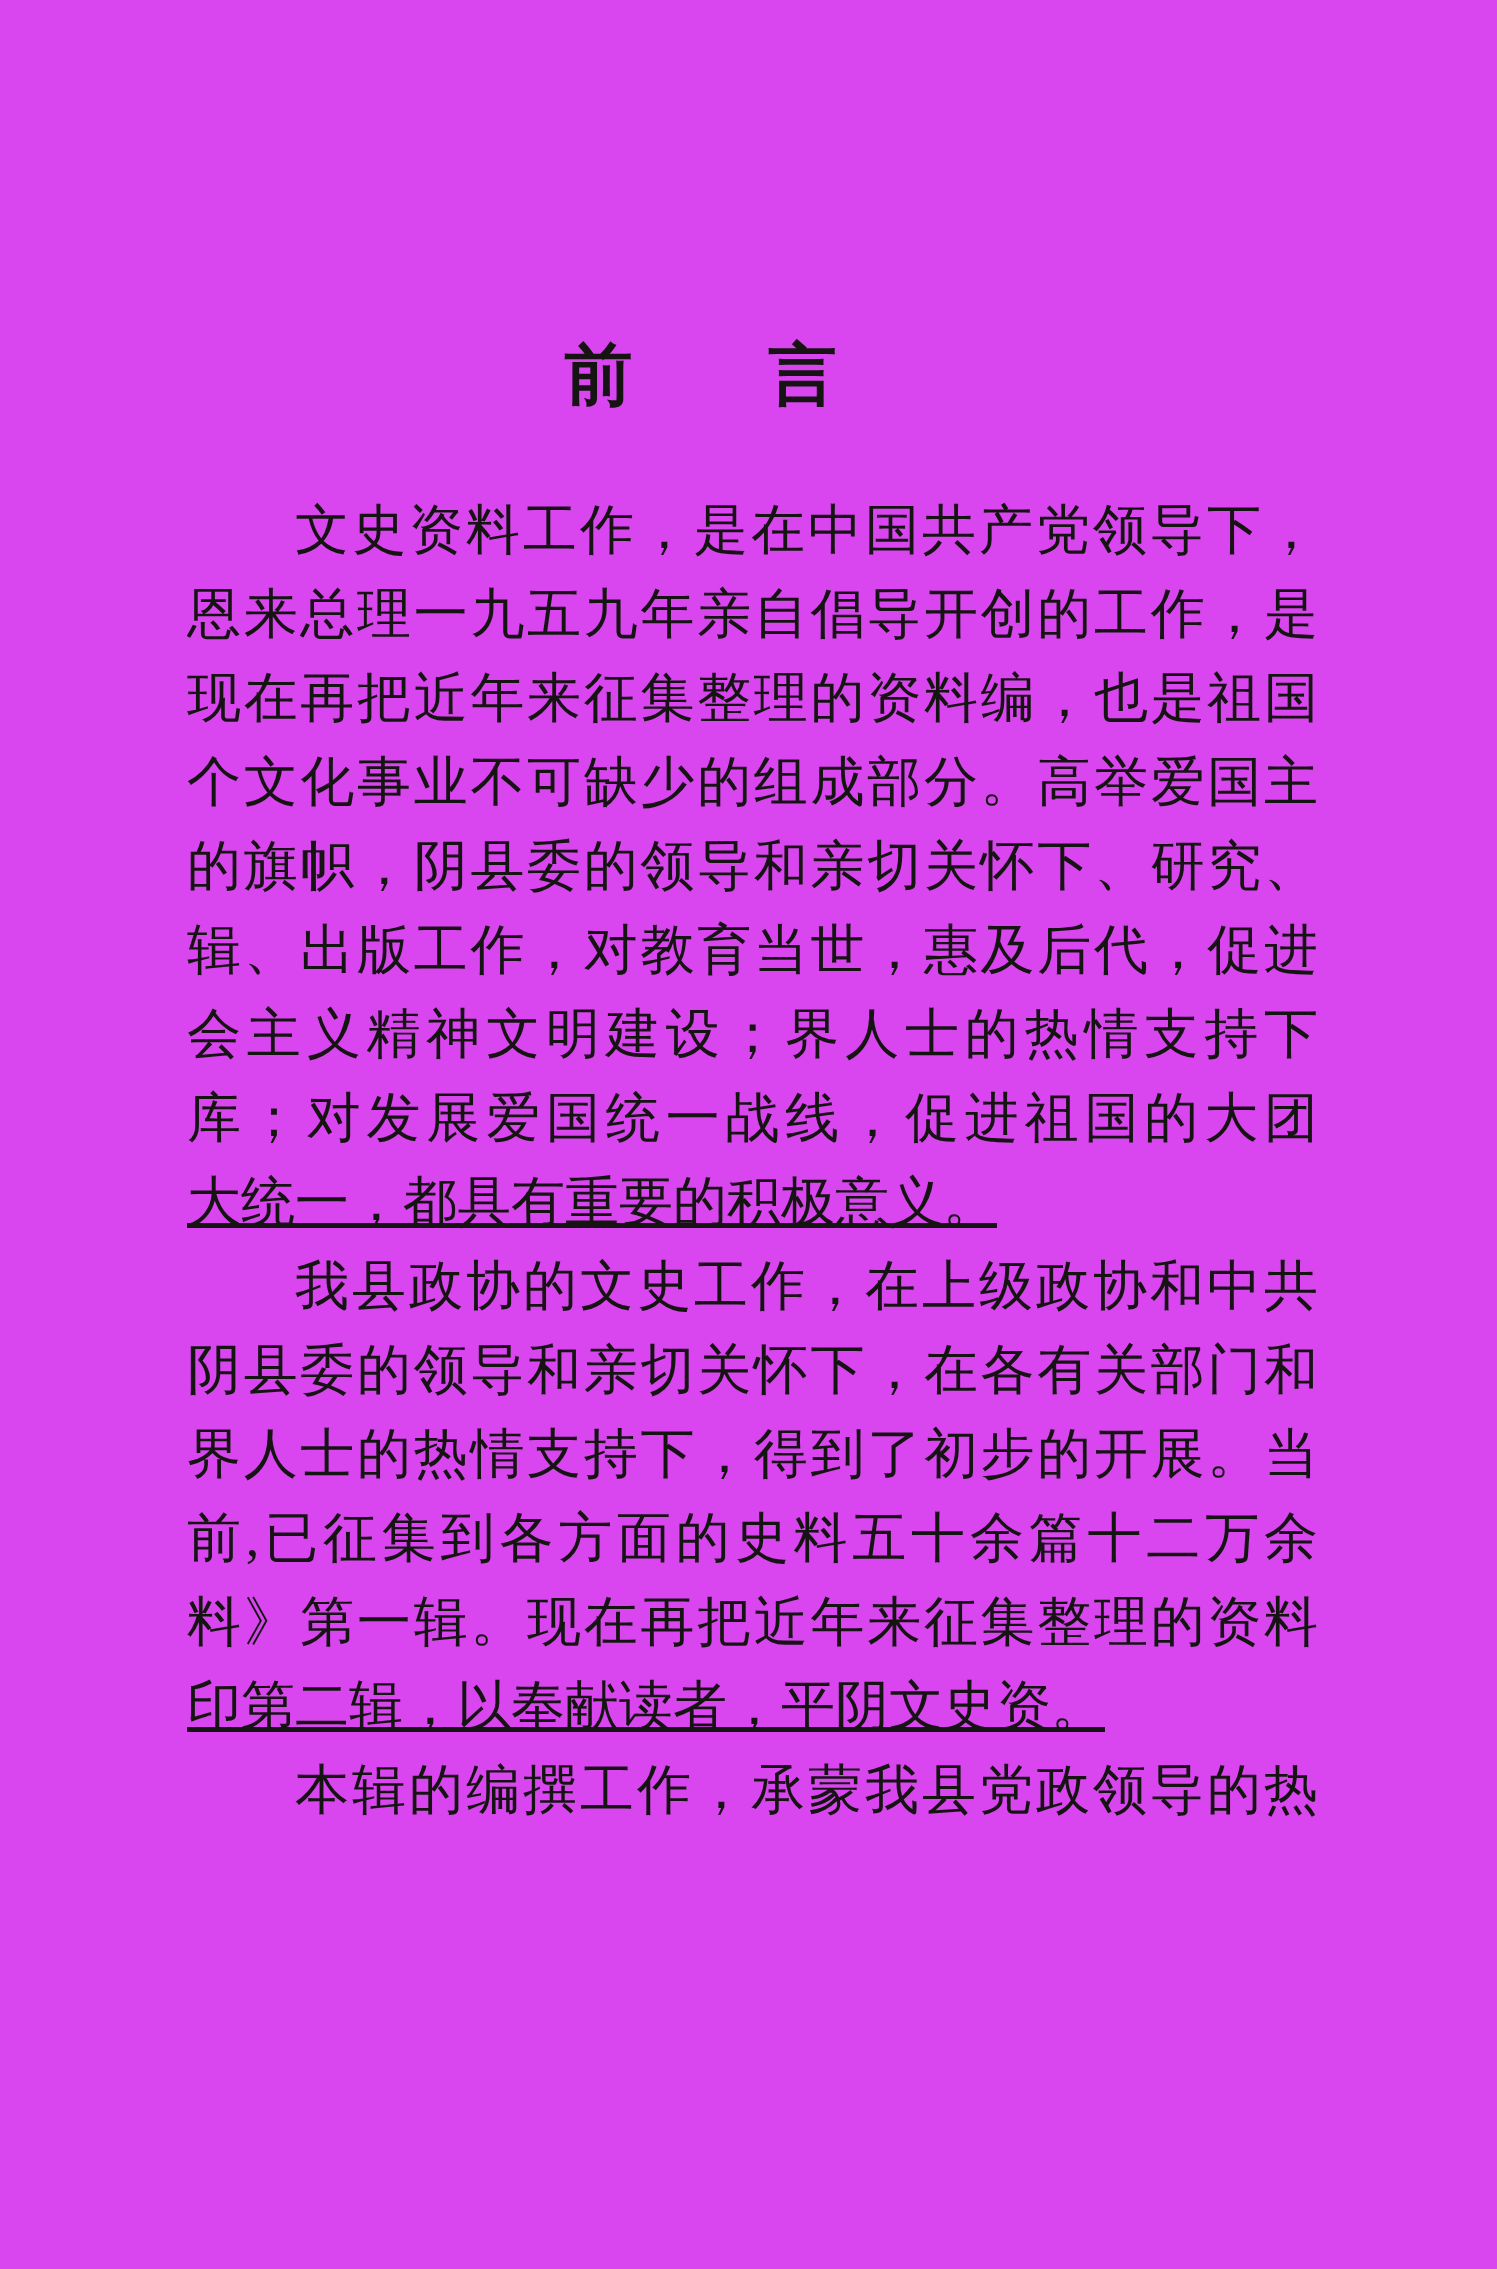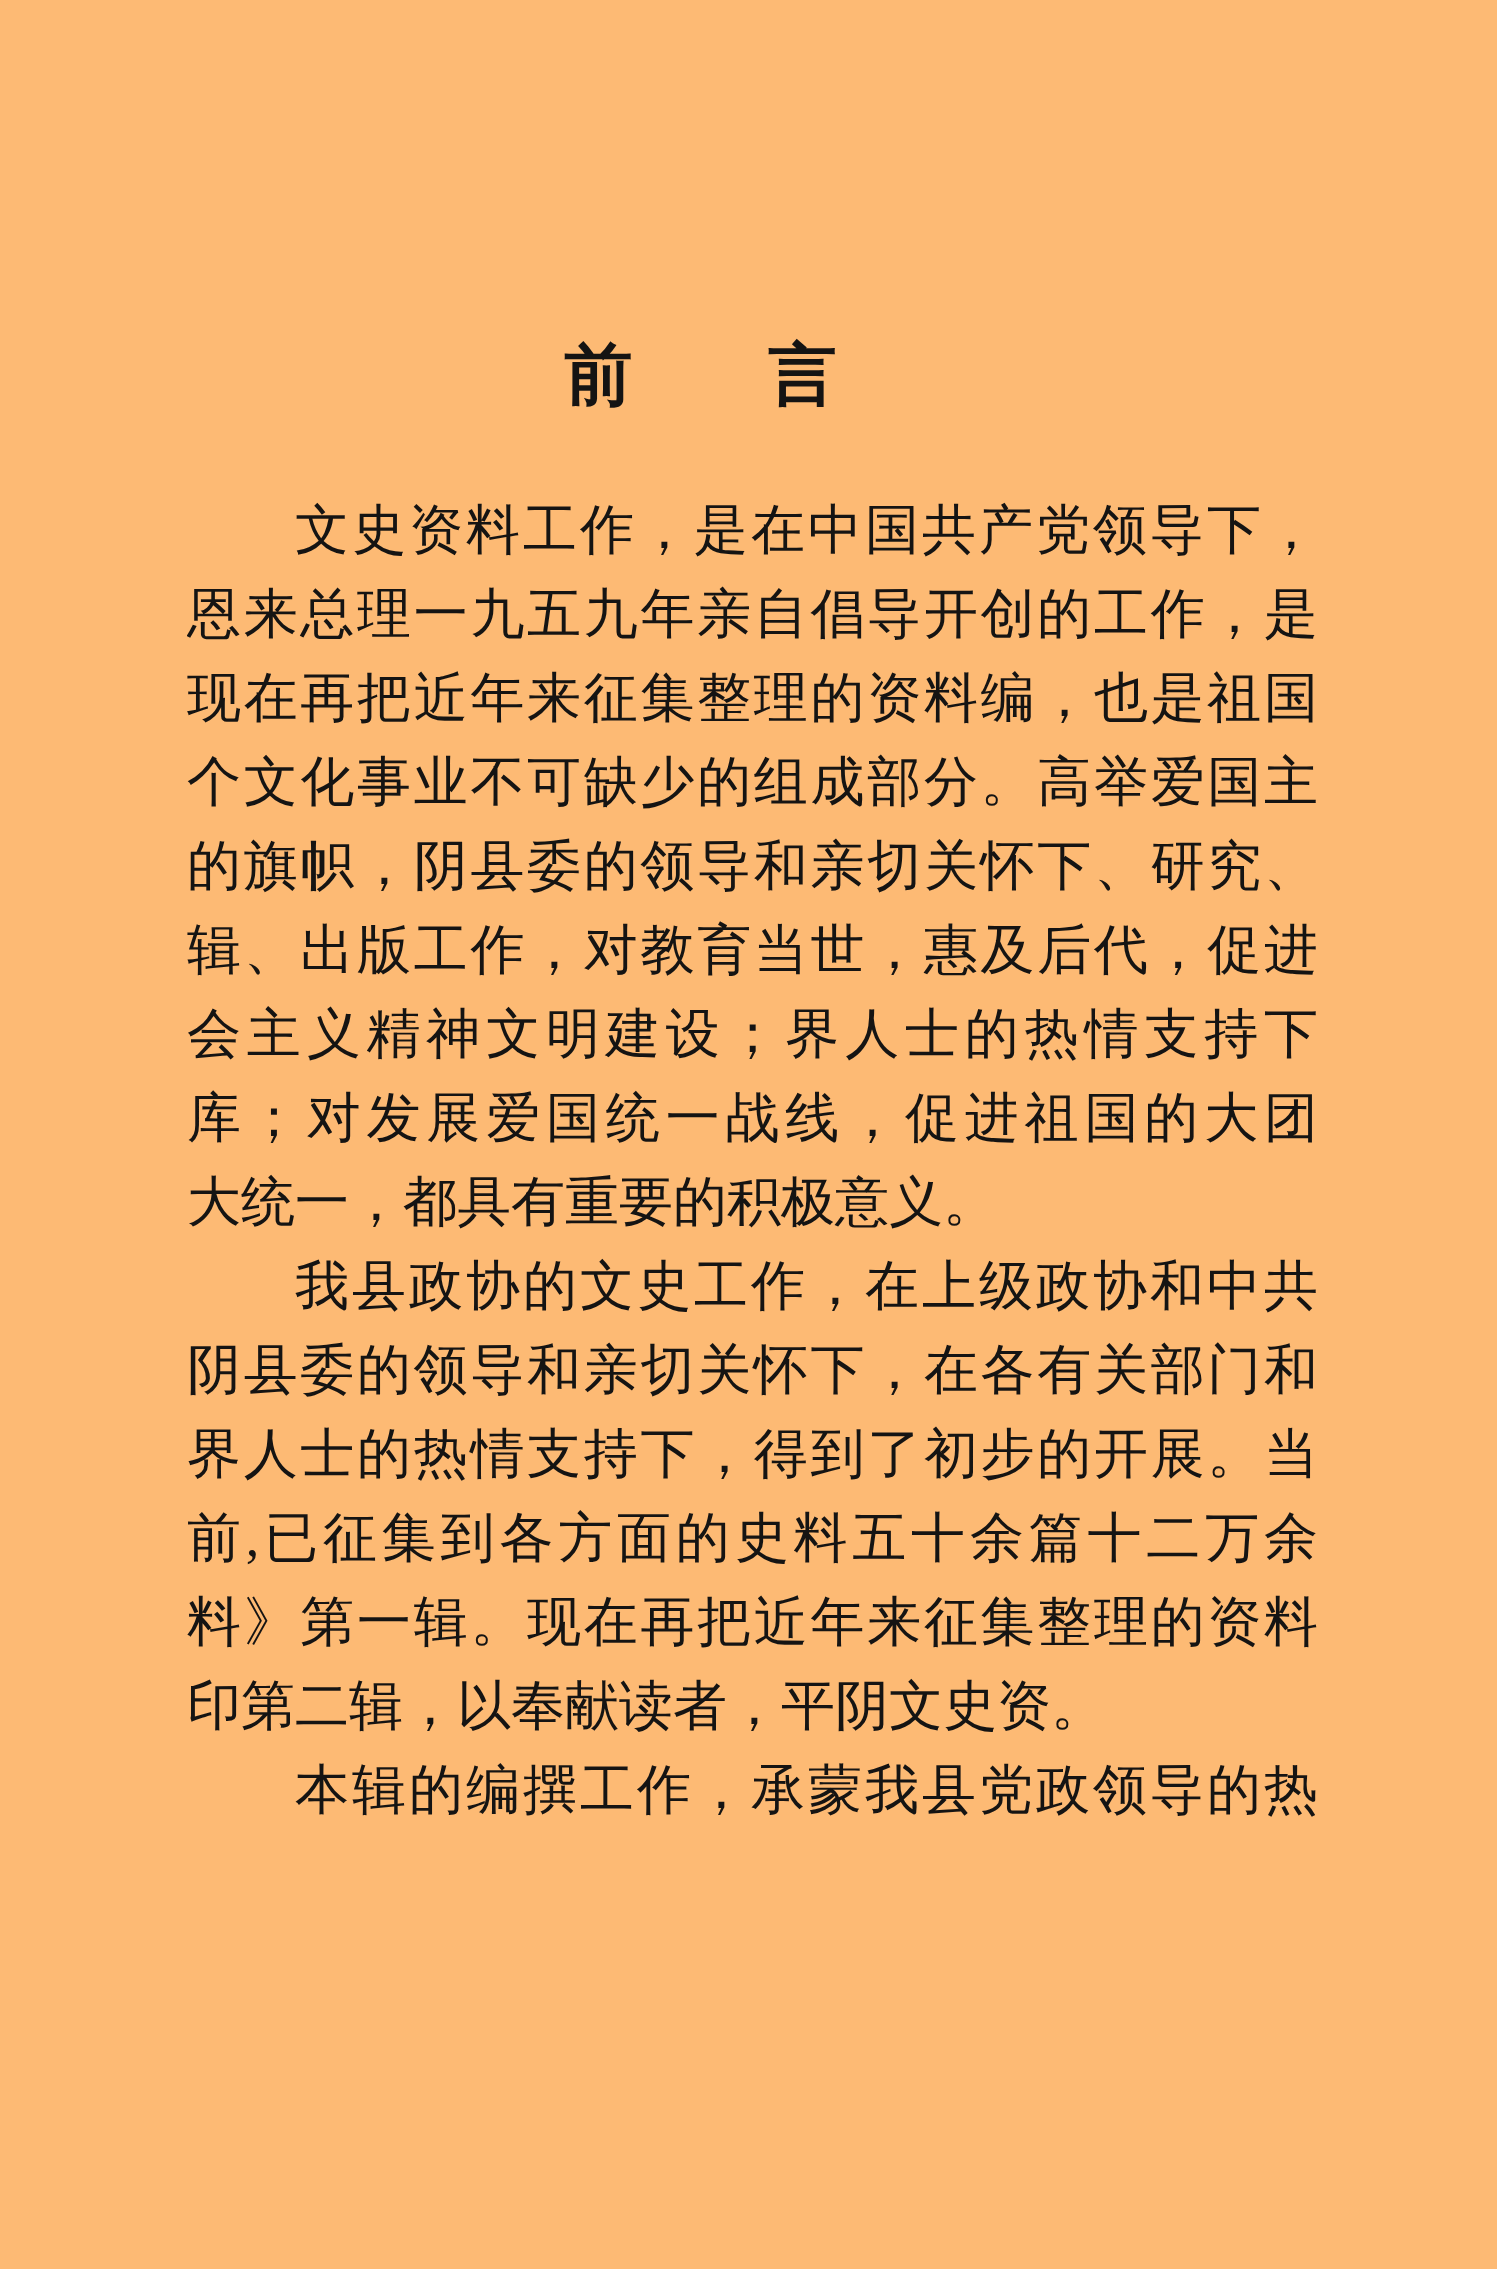--- a/index.html
+++ b/index.html
@@ -11,21 +11,21 @@
     height: 2269px;
     position: relative;
     background: #fdfdfb;
     font-family: "Liberation Serif", "DejaVu Serif", serif;
     color: #151413;
     overflow: hidden;
   }
   .page {
     position: absolute;
     inset: 0;
-    background: #fdba74;
+    background: #d946ef;
   }
   .title {
     position: absolute;
     top: 336px;
     left: 135px;
     width: 1131px;
     margin: 0;
     text-align: center;
     font-size: 68px;
     line-height: 1.15;
@@ -49,20 +49,21 @@
     text-align: justify;
     text-align-last: justify;
     text-justify: inter-character;
     overflow: hidden;
   }
   .line.indent {
     text-indent: 108px;
   }
   .line.end {
     text-align-last: left;
+    text-decoration: underline;
   }
 </style>
 </head>
 <body>
 
 <main class="page">
   <h1 class="title">前　　言</h1>
   <section class="body-text">
       <div class="paragraph">
         <div class="line indent">文史资料工作，是在中国共产党领导下，周</div>

